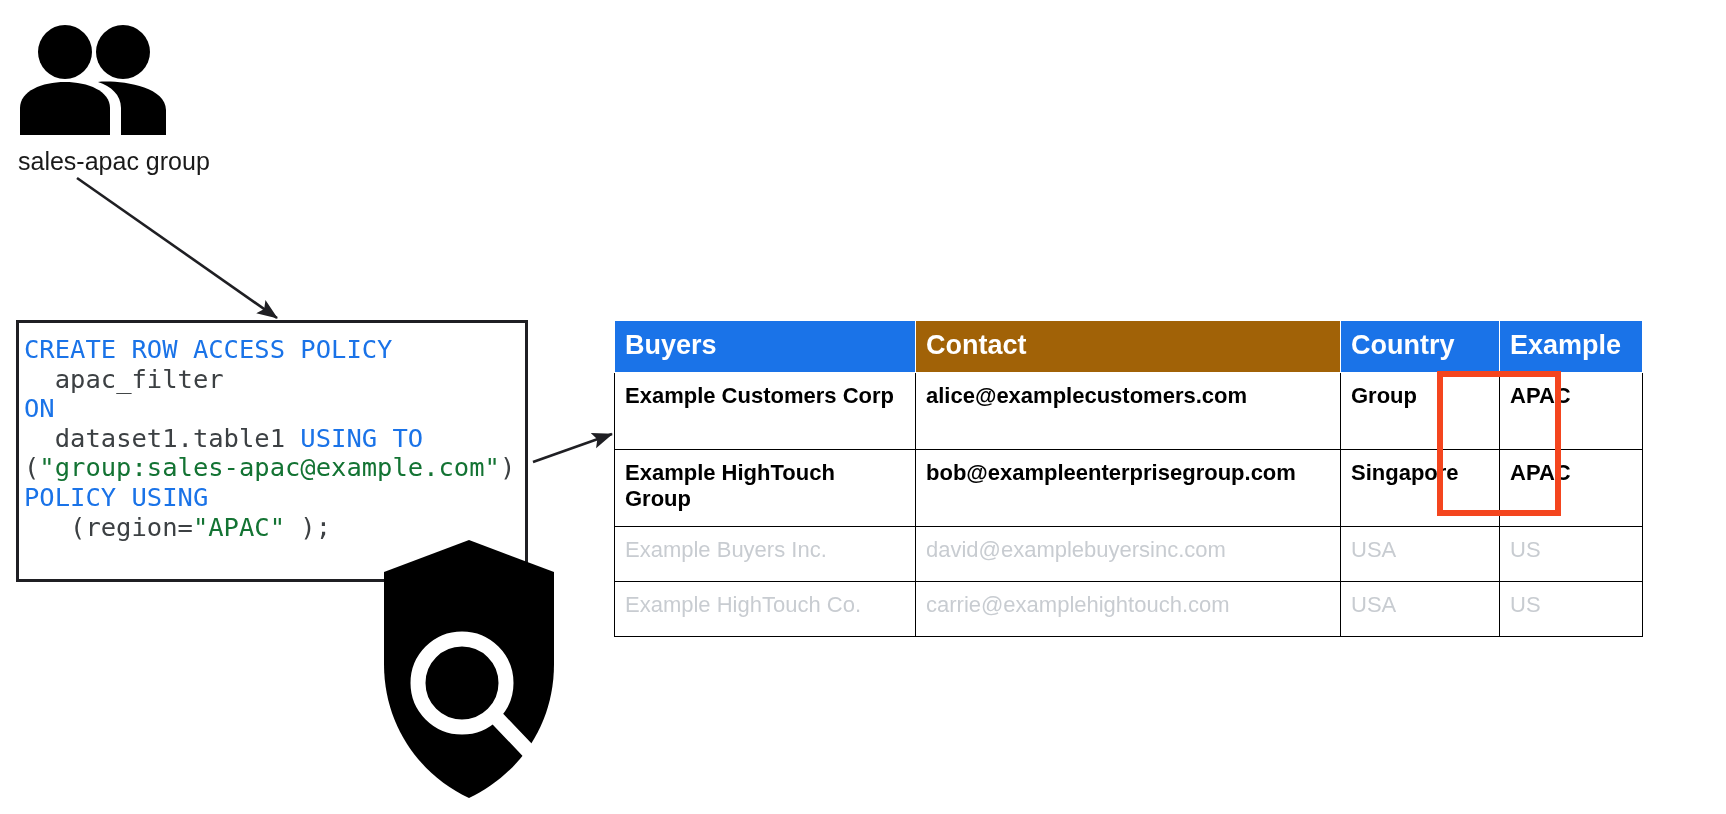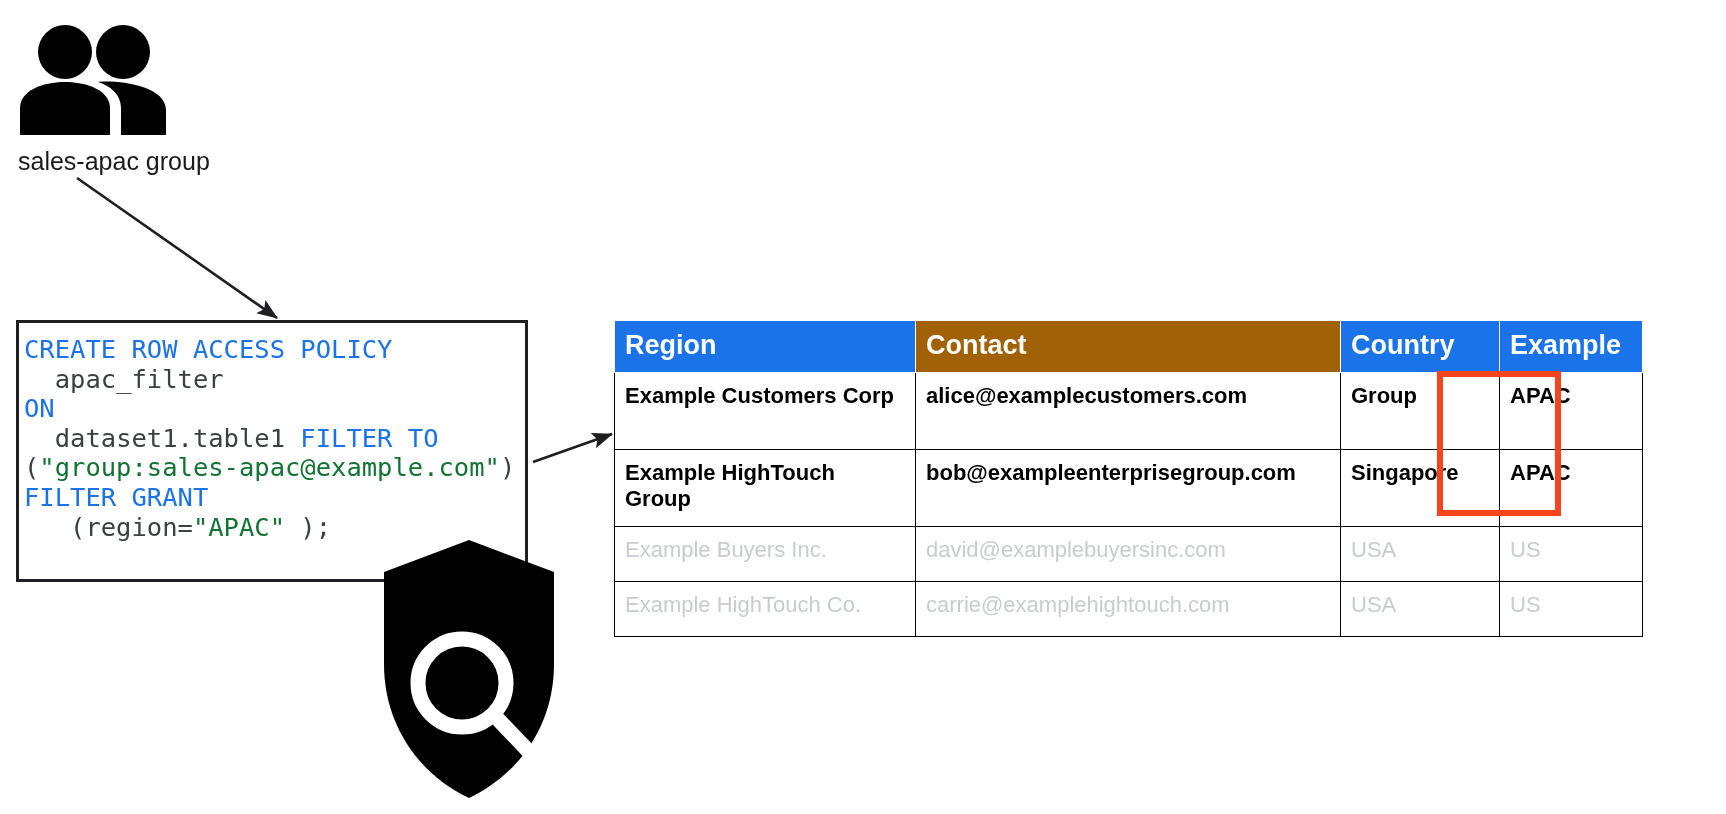--- a/index.html
+++ b/index.html
@@ -168,36 +168,36 @@
 
     <line x1="77" y1="178" x2="277" y2="318" stroke="#1f1f23" stroke-width="2.6" marker-end="url(#arrowhead)"></line>
 
     <line x1="533" y1="462" x2="612" y2="434" stroke="#1f1f23" stroke-width="2.6" marker-end="url(#arrowhead)"></line>
   </svg>
 
   <div id="code-box">
     <div id="code-text"><span class="kw">CREATE ROW ACCESS POLICY</span><span class="pln">
   </span><span class="pln">apac_filter</span><span class="pln">
 </span><span class="kw">ON</span><span class="pln">
-  </span><span class="pln">dataset1.table1 </span><span class="kw">FILTER TO</span><span class="pun">
+  </span><span class="pln">dataset1.table1 </span><span class="kw">USING TO</span><span class="pun">
 (</span><span class="str">"group:sales-apac@example.com"</span><span class="pun">)</span><span class="pln">
-</span><span class="kw">FILTER GRANT</span><span class="pln">
+</span><span class="kw">POLICY USING</span><span class="pln">
    (region=</span><span class="str">"APAC"</span><span class="pln"> );</span></div>
   </div>
 
   <svg id="shield-icon" viewBox="0 0 174 262" aria-hidden="true">
     <path d="M87 2 L172 34 L172 126 C172 190 134 238 87 260 C40 238 2 190 2 126 L2 34 Z" fill="#000000"></path>
     <circle cx="80" cy="145" r="44" fill="none" stroke="#ffffff" stroke-width="15"></circle>
     <line x1="112" y1="177" x2="152" y2="219" stroke="#ffffff" stroke-width="15" stroke-linecap="round"></line>
   </svg>
 
   <table id="partner-table">
     <thead>
       <tr>
-        <th class="col-partner" style="background: rgb(26, 115, 232);">Region</th>
+        <th class="col-partner" style="background: rgb(26, 115, 232);">Buyers</th>
         <th class="col-contact" style="background: #a16207;">Contact</th>
         <th class="col-country" style="background: rgb(26, 115, 232);">Country</th>
         <th class="col-region" style="background: rgb(26, 115, 232);">Example</th>
       </tr>
     </thead>
     <tbody>
       <tr class="row-active">
         <td>Example Customers Corp</td>
         <td>alice@examplecustomers.com</td>
         <td>Group</td>

